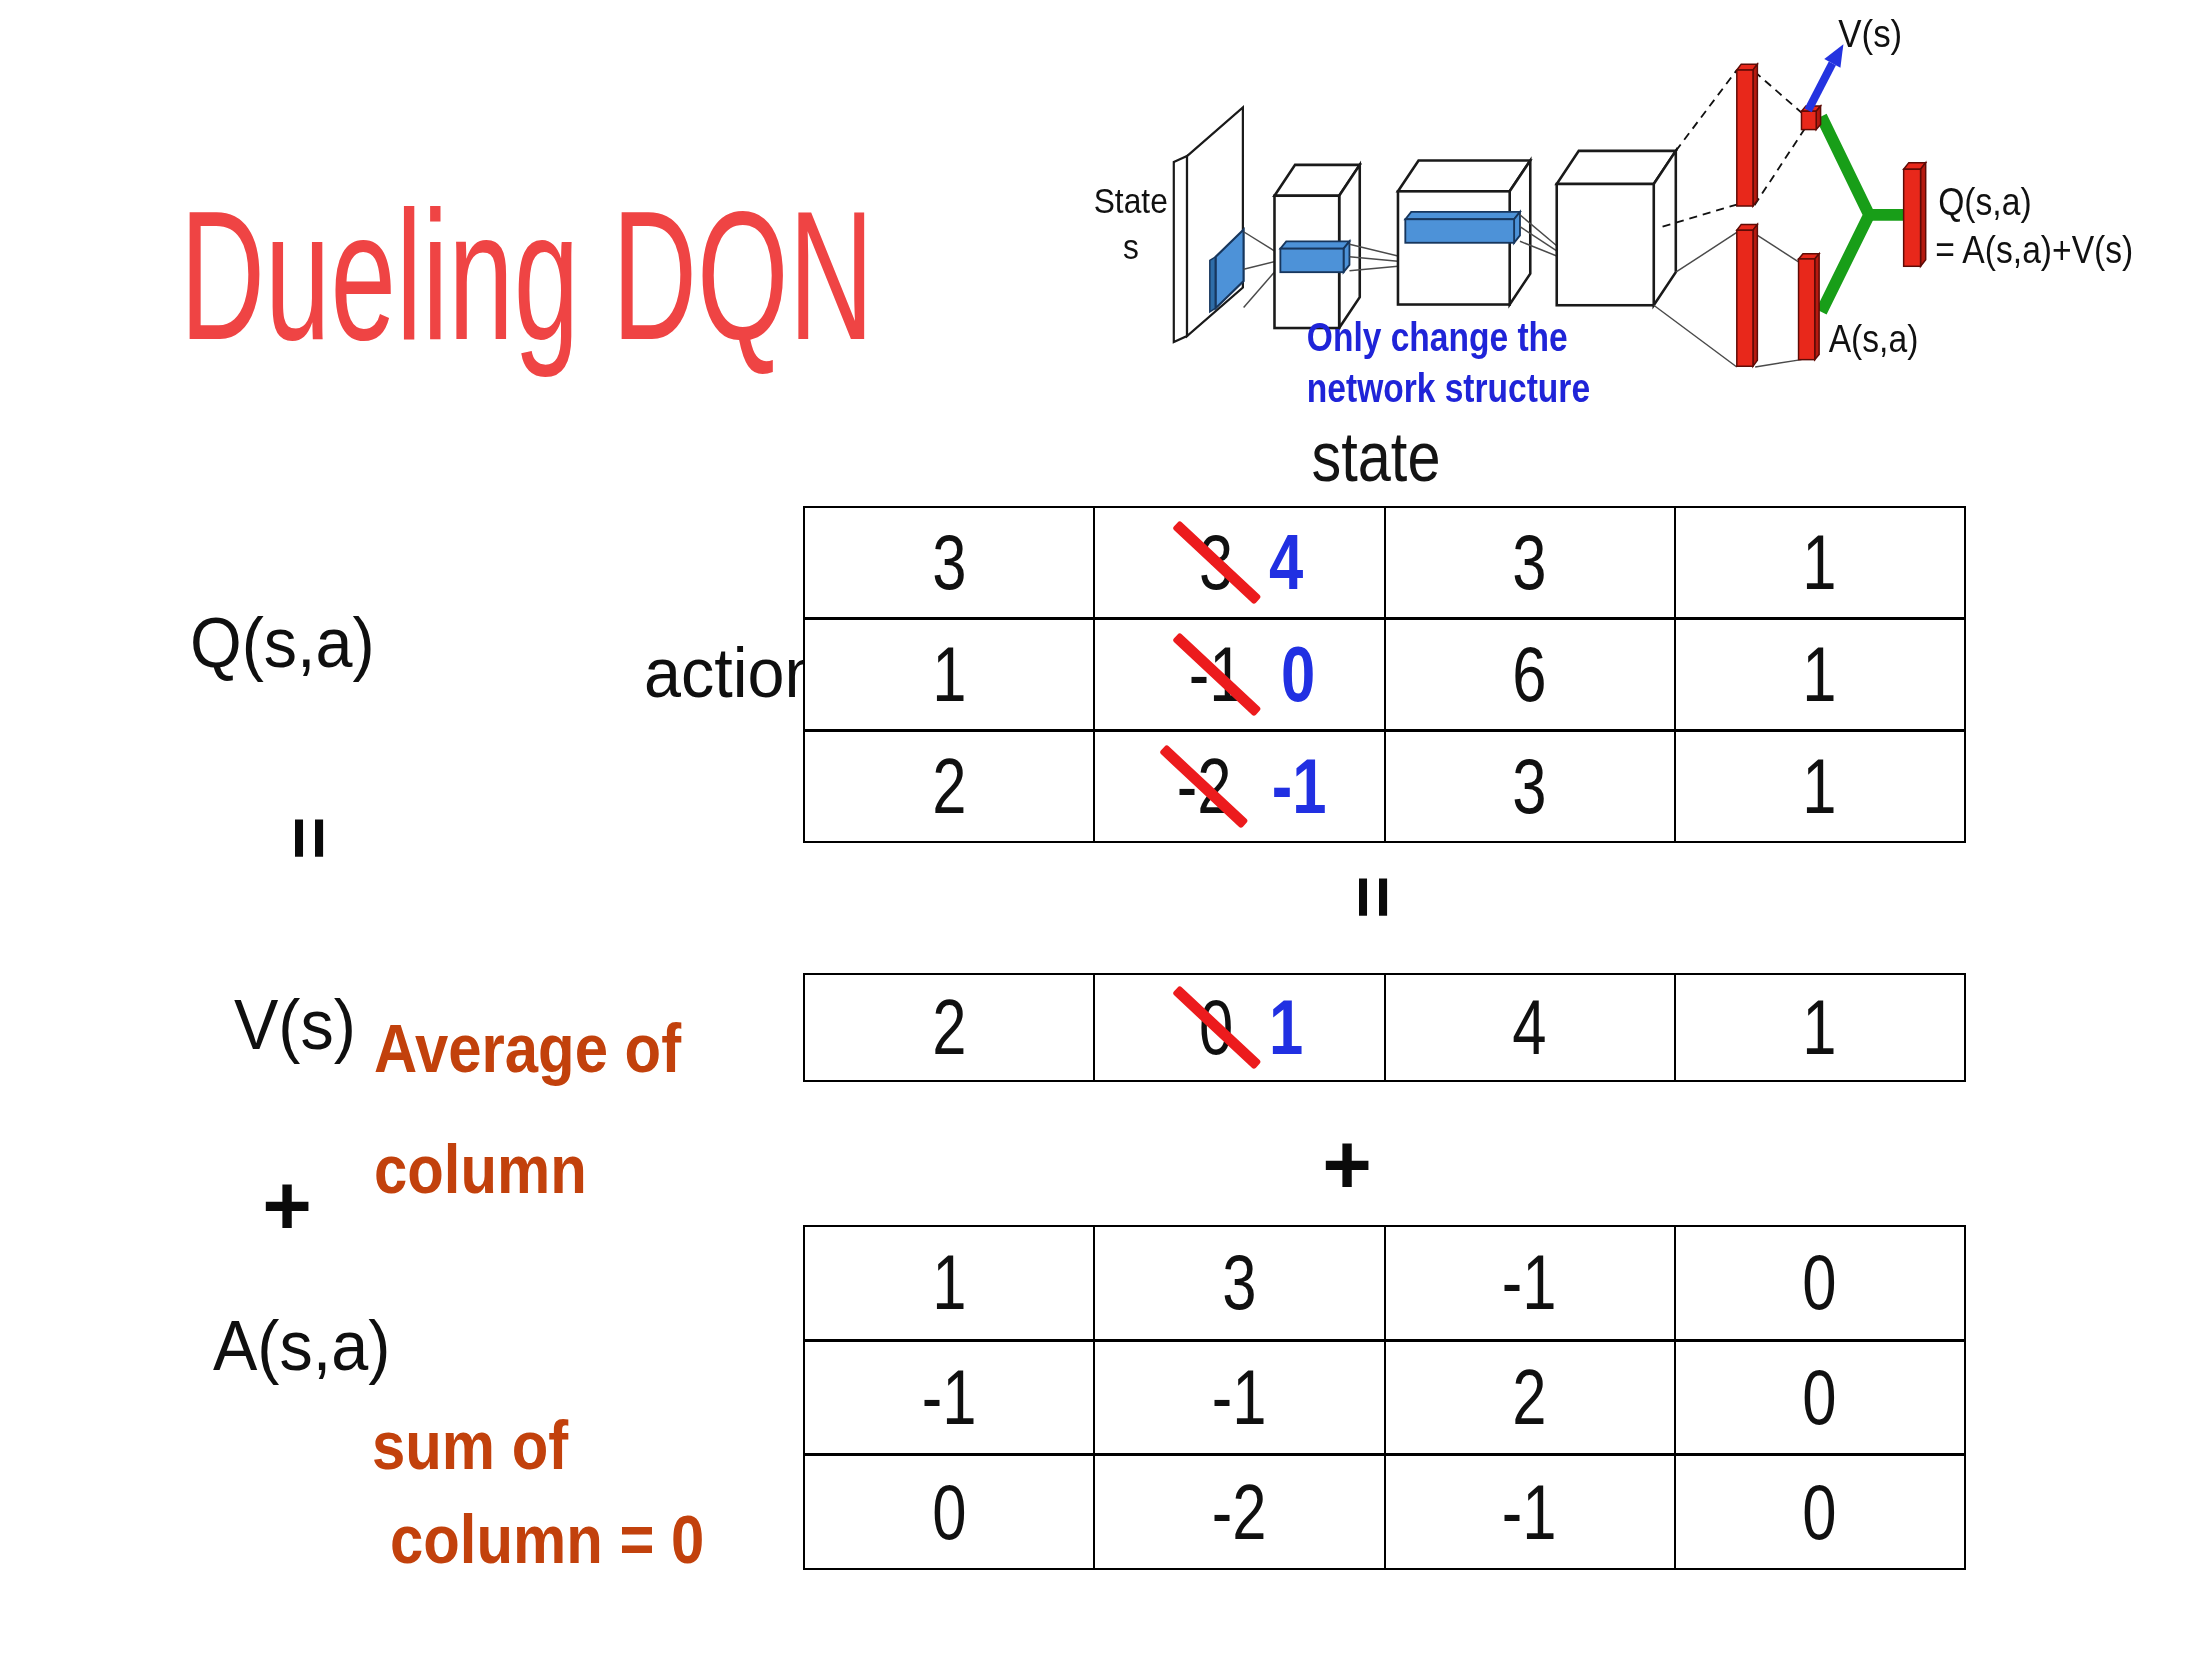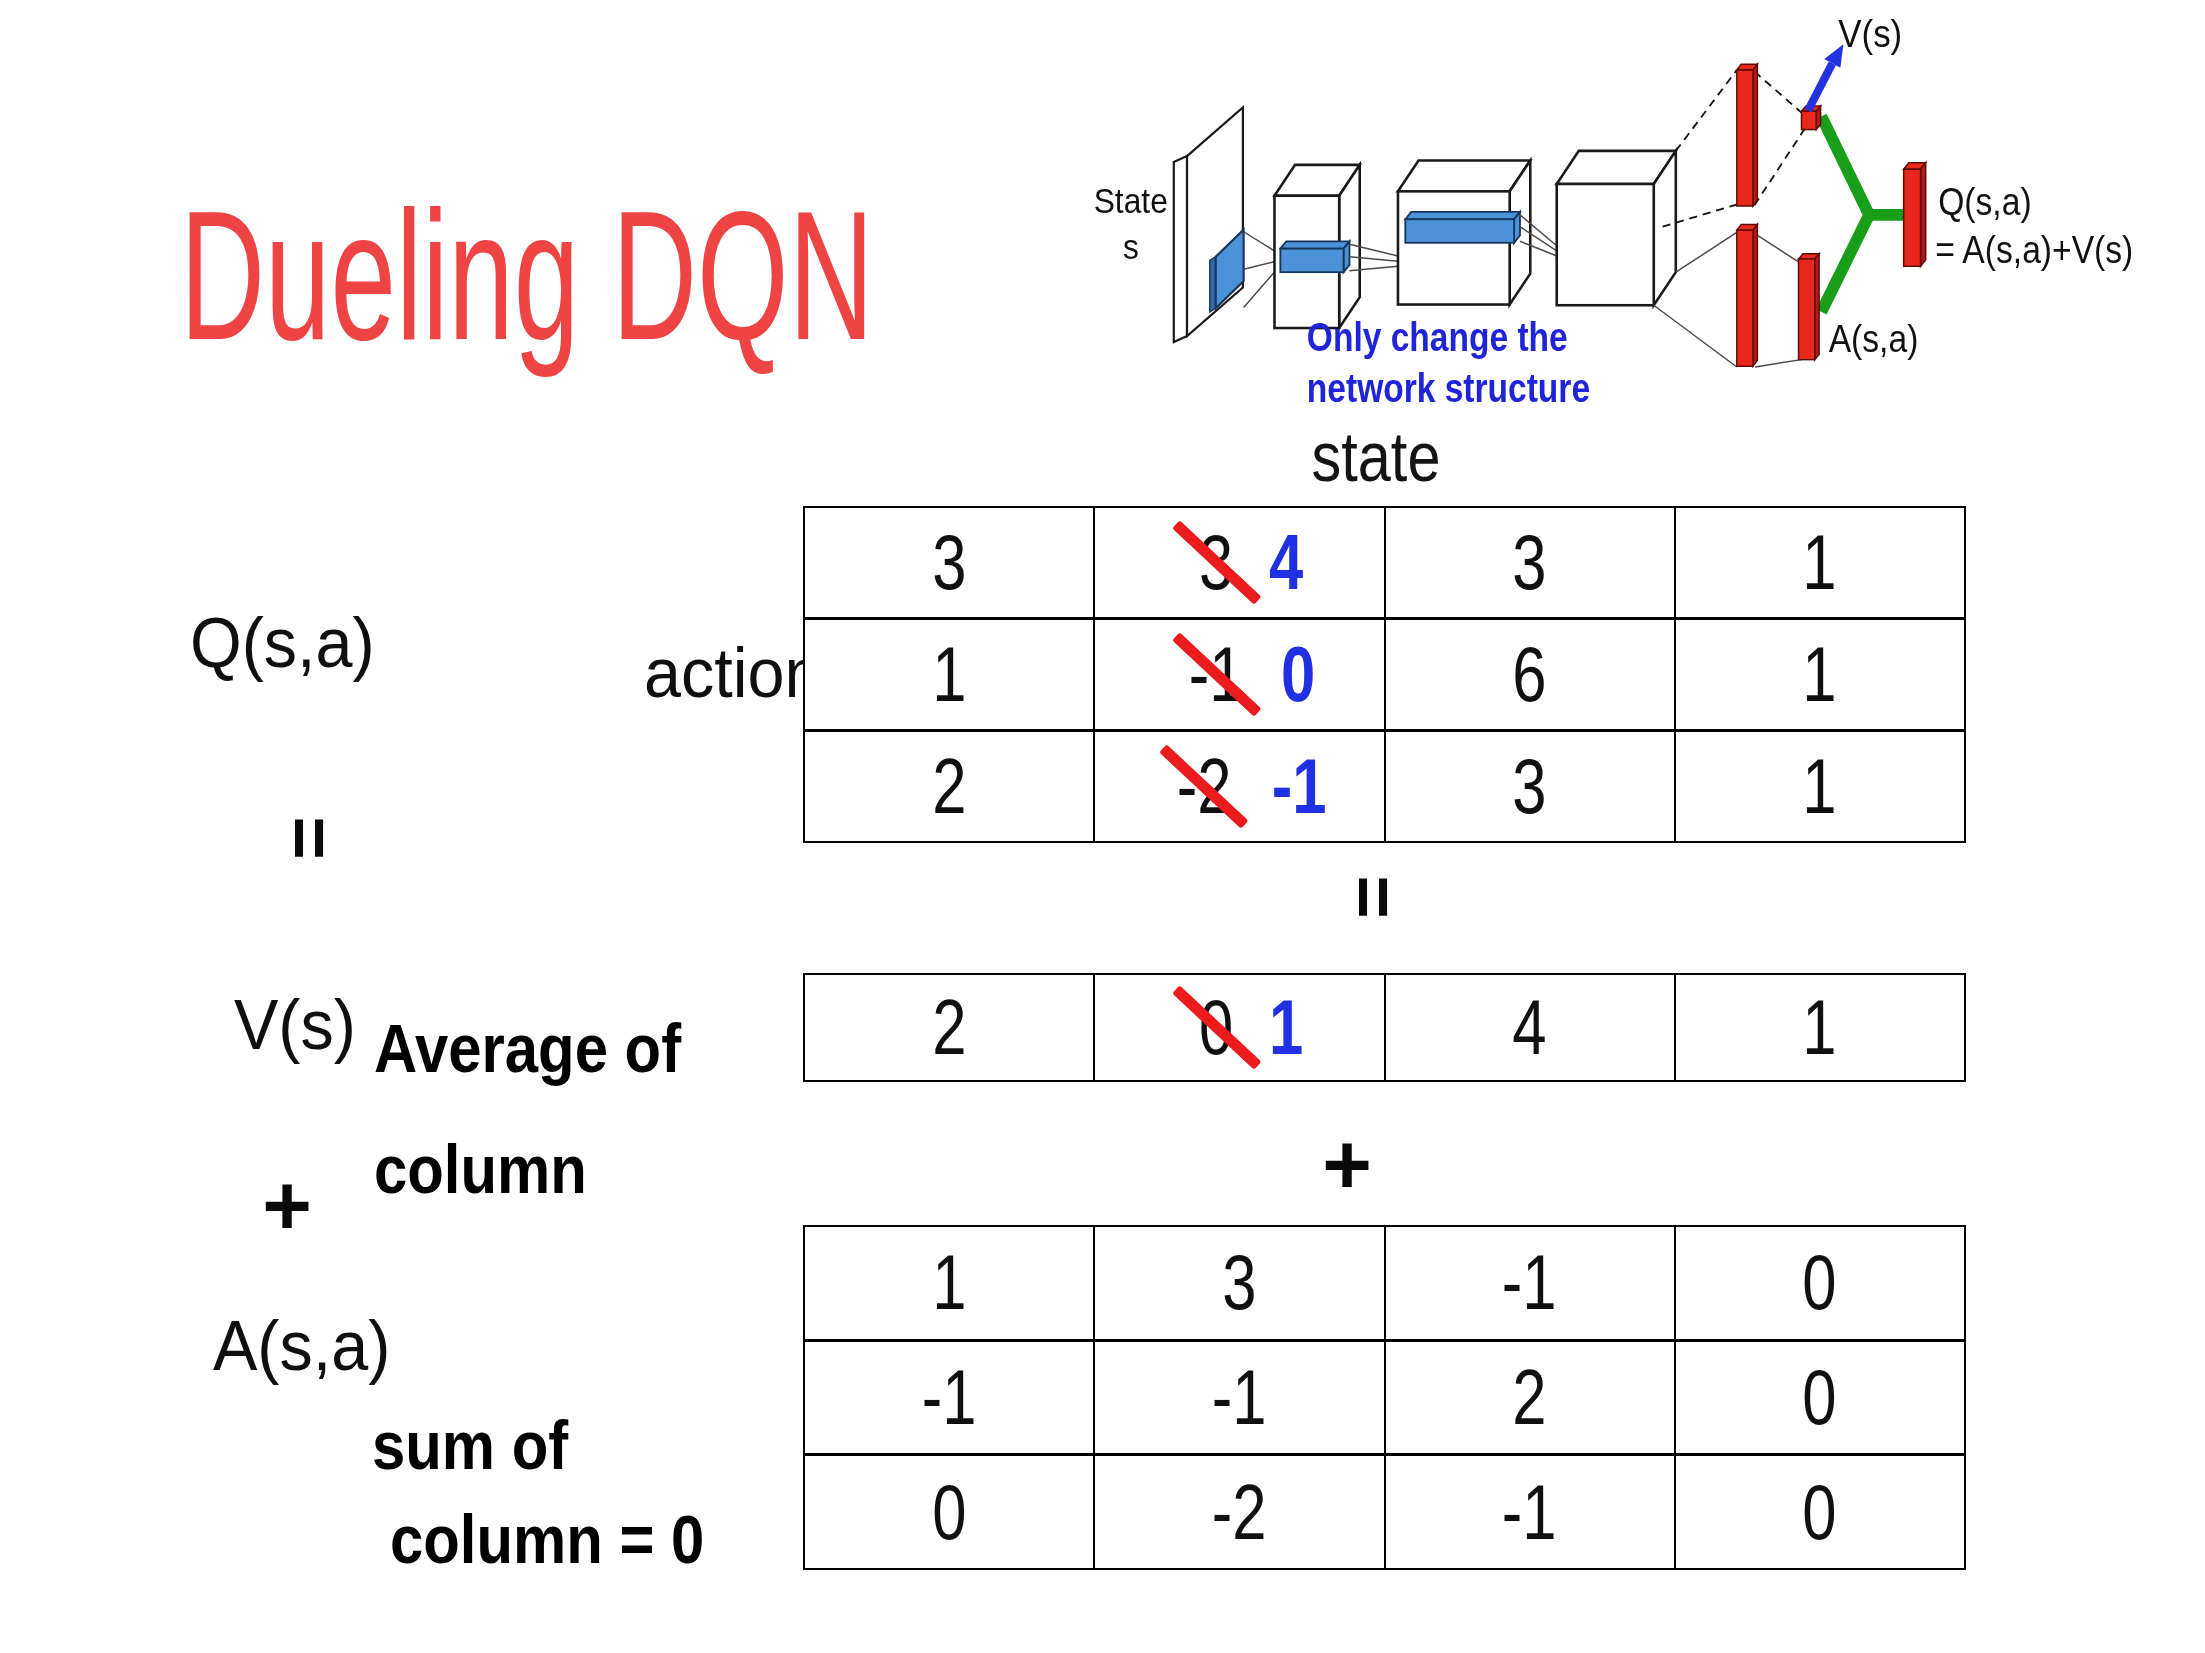--- a/index.html
+++ b/index.html
@@ -13,21 +13,21 @@
   
   .title{left:180px;top:183px;font-size:184px;color:#ef4444;}
   .title .cx{transform:scaleX(.64);}
 
   
   .lbl{font-size:70px;color:#0f0f0f;}
   .lbl .cx{transform:scaleX(.95);}
   .statehdr{left:1376px;top:422px;font-size:70px;transform:translateX(-50%);}
   .statehdr .cx{transform:scaleX(.85);transform-origin:center top;}
 
-  .blue-note{font-size:68px;color:#000000;font-weight:700;}
+  .blue-note{font-size:68px;color:#c2410c;font-weight:700;}
   .blue-note .cx{transform:scaleX(.88);}
 
   
   .veq{font-size:74px;font-weight:700;color:#0a0a0a;transform:translate(-50%,-50%) rotate(90deg);}
   .plus{font-size:85px;font-weight:600;color:#0a0a0a;transform:translate(-50%,-50%);}
 
   
   .mtable{position:absolute;border:2.9px solid #000;display:flex;flex-direction:column;background:#fff;}
   .trow{display:flex;flex:1;}
   .trow + .trow{border-top:3.7px solid #000;}

